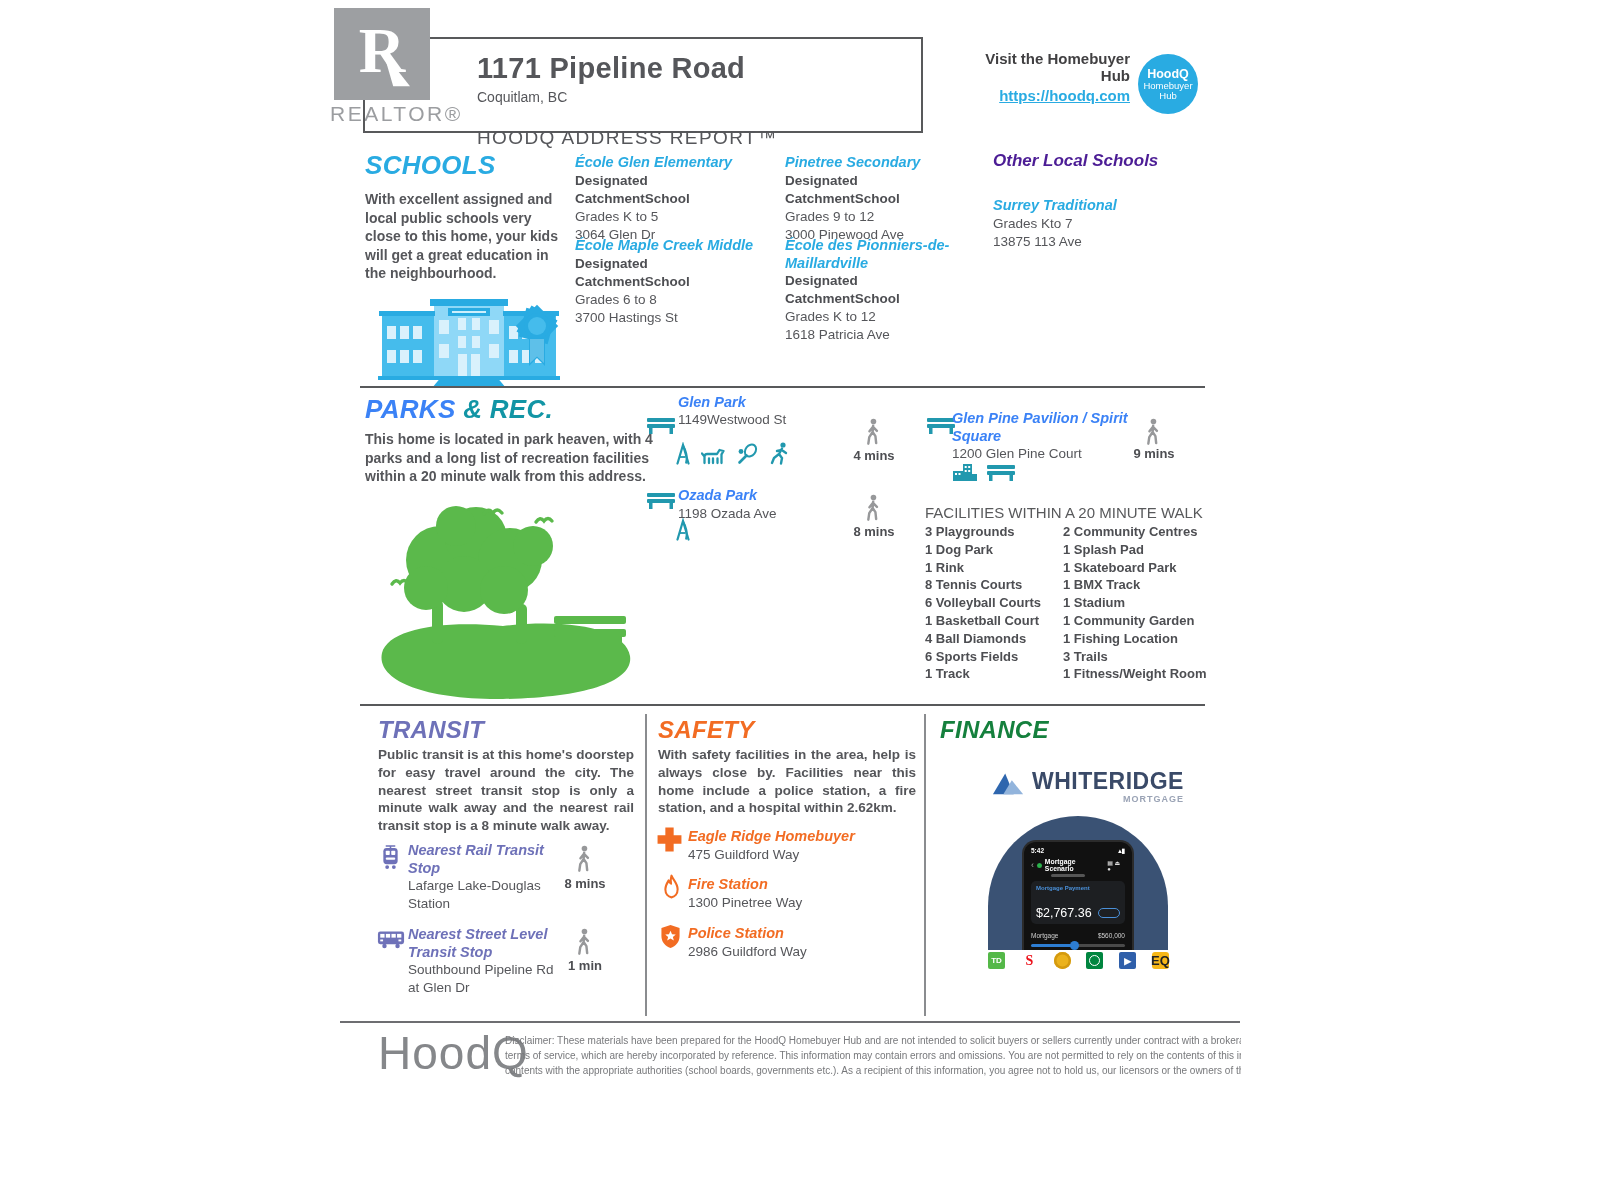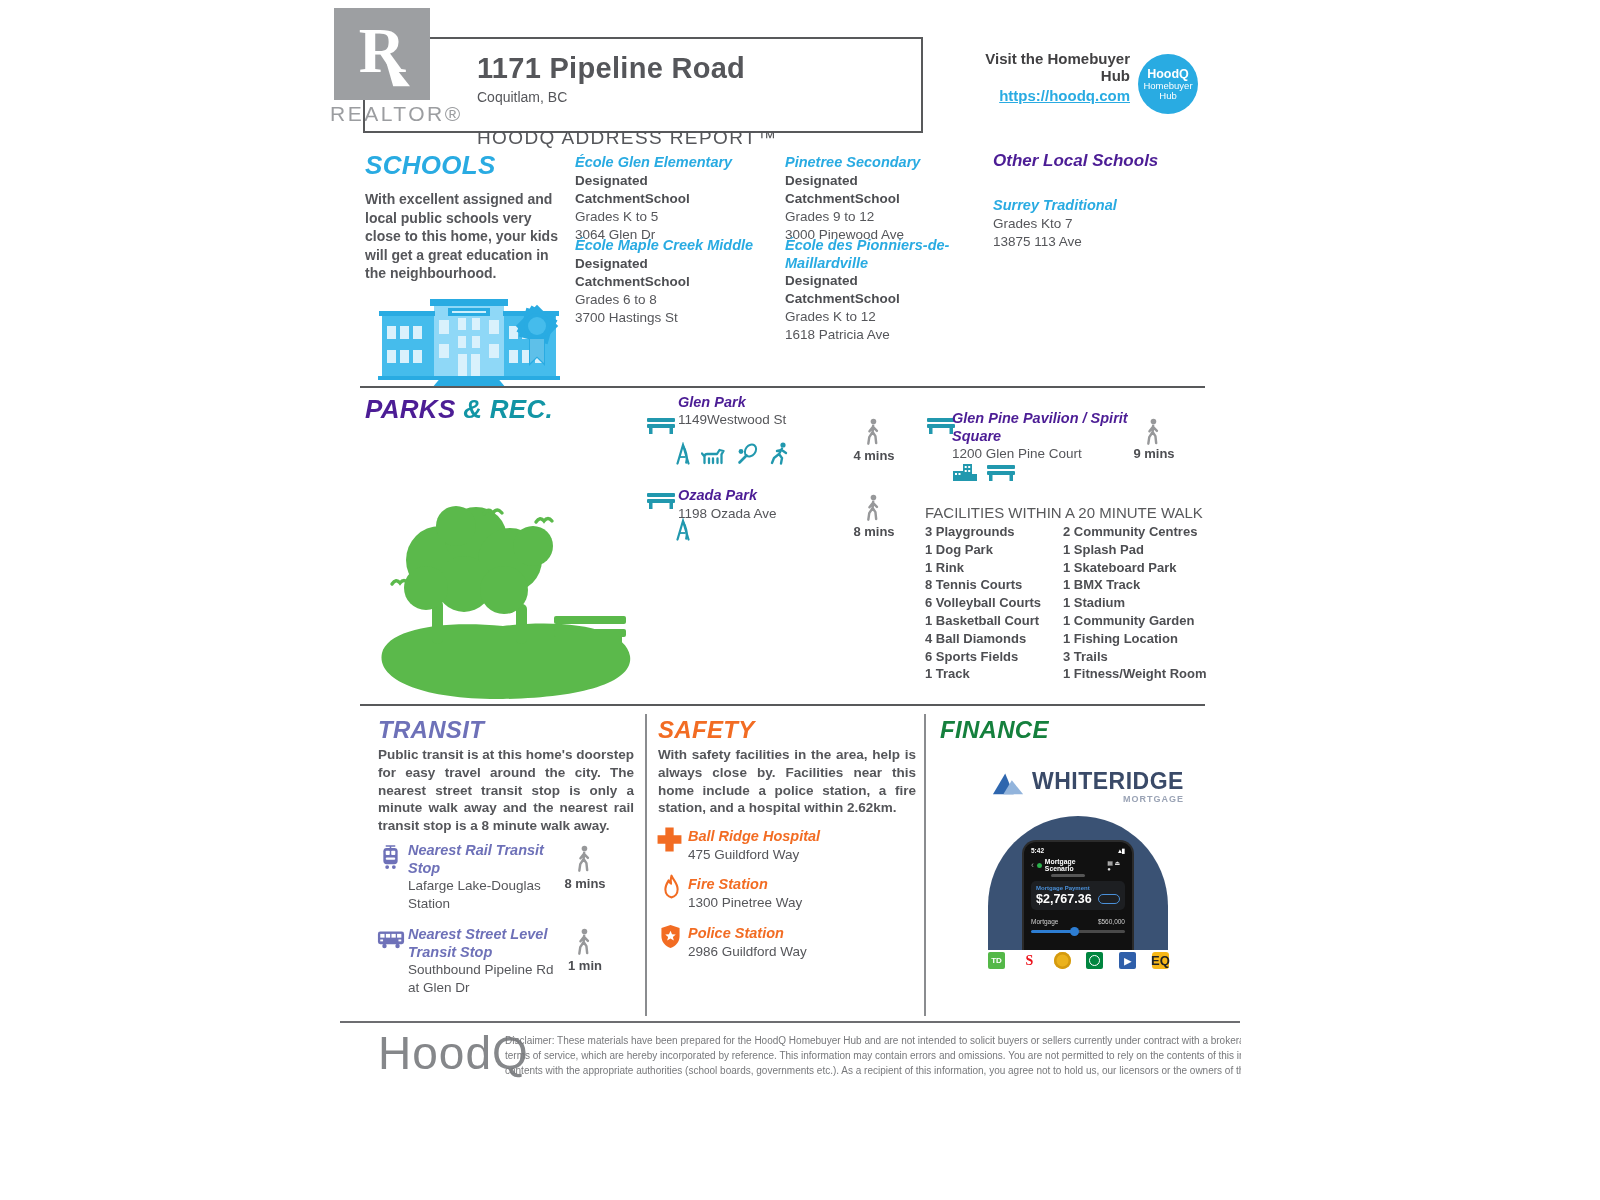--- a/index.html
+++ b/index.html
@@ -1,21 +1,21 @@
 <!DOCTYPE html>
 <html><head>
 <meta charset="utf-8">
 <style>
   body{margin:0;background:#fff}
   #page{position:relative;width:1600px;height:1200px;background:#fff;overflow:hidden;
         font-family:"Liberation Sans",sans-serif;color:#58595B}
   .abs{position:absolute}
   .h1{font-style:italic;font-weight:800;font-size:26px;letter-spacing:.3px}
   .h1-sm{font-style:italic;font-weight:800;font-size:24px;letter-spacing:.3px}
-  .c-blue{color:#29ABE2}.c-green{color:#4c1d95}.c-teal{color:#1295A5}
+  .c-blue{color:#29ABE2}.c-green{color:#3b82f6}.c-teal{color:#1295A5}
   .c-purple{color:#6E71B8}.c-orange{color:#F26C23}.c-gold{color:#15803d}
   .para{font-weight:700;font-size:14px;line-height:18.5px;color:#55565A}
   .para-sm{font-weight:700;font-size:13.5px;line-height:17.8px;color:#55565A;text-align:justify}
   .e-name{display:block;font-style:italic;font-weight:700;font-size:14.5px;line-height:17.5px}
   .e-line{display:block;font-size:13.5px;line-height:18px;color:#55565A}
   .e-line.b{font-weight:700;color:#4D4E52}
   .mins{font-weight:700;font-size:13px;color:#4D4E52;text-align:center;display:block}
   .fac-item{font-weight:700;font-size:13px;line-height:17.8px;color:#4D4E52;display:block}
   .hr{background:#58595B;height:2px}
   .vr{background:#8A8C8F;width:2px}
@@ -43,21 +43,21 @@
          box-sizing:border-box;padding:5px 7px;border:2px solid #2b2b2b;border-bottom:none}
   .p-status{display:flex;justify-content:space-between;color:#fff;font-size:6.5px;font-weight:700}
   .p-appbar{display:flex;align-items:center;gap:3px;margin-top:3px;color:#fff}
   .p-back{font-size:9px;color:#aaa;line-height:8px}
   .p-dot{width:5px;height:5px;border-radius:50%;background:#2BB24C}
   .p-title{font-size:6.8px;font-weight:700}
   .p-bar{width:34px;height:2.5px;background:#555;border-radius:2px;margin:2px 0 0 20px}
   .p-ic{margin-left:auto;display:flex;gap:3px;color:#ddd;font-size:6px}
   .p-card{margin-top:4px;background:#1d1f22;border-radius:5px;padding:4px 5px;position:relative}
   .p-card-label{font-size:6px;color:#4A90D9;font-weight:700}
-  .p-amount{font-size:12.5px;font-weight:700;color:#fff;margin-top:1px}
+  .p-amount{font-size:12.5px;font-weight:400;color:#fff;margin-top:15px}
   .p-pill{position:absolute;right:5px;bottom:6px;width:20px;height:8px;border:1px solid #4A90D9;border-radius:5px}
   .p-row{display:flex;justify-content:space-between;margin-top:8px;color:#cfcfcf;font-size:6.5px}
   .p-slider{position:relative;margin-top:5px;height:3px;border-radius:2px;
             background:linear-gradient(to right,#2D7DD2 45%,#4a4a4a 45%)}
   .p-knob{position:absolute;left:42%;top:-3px;width:9px;height:9px;border-radius:50%;background:#2D7DD2}
   .banks{display:flex;justify-content:space-between;width:181px}
   .bank{width:17px;height:17px;display:flex;align-items:center;justify-content:center;
         font-weight:800;font-size:8px;border-radius:2px}
   .bk-td{background:#54B848;color:#fff}
   .bk-sc{background:#fff;color:#EC111A;font-size:14px;font-family:"Liberation Serif",serif;font-weight:700}
@@ -185,20 +185,21 @@
     <span class="e-line">Grades Kto 7</span>
     <span class="e-line">13875 113 Ave</span>
   </div>
 
   <div class="abs hr" style="left:360px;top:386px;width:845px"></div>
 
   <div class="abs h1" style="left:365px;top:394px">
     <span class="c-green">PARKS</span>
     <span class="c-teal">&amp; REC.</span>
   </div>
+  <div class="abs para" style="left:365px;top:430px;width:305px">This home is located in park heaven, with 4 parks and a long list of recreation facilities within a 20 minute walk from this address.</div>
 
   <div class="abs" style="left:368px;top:488px">
     <svg viewBox="0 0 272 218" width="272" height="218" fill="#5BB94B">
       <path d="M14 165 C20 142 70 132 135 138 C205 130 258 142 262 168 C266 194 215 210 135 211 C55 212 8 192 14 165 Z"></path>
       <rect x="64" y="112" width="11" height="44" rx="5"></rect>
       <rect x="148" y="116" width="11" height="40" rx="5"></rect>
       <circle cx="72" cy="72" r="34"></circle>
         <circle cx="108" cy="50" r="31"></circle>
         <circle cx="142" cy="72" r="32"></circle>
       <circle cx="96" cy="96" r="28"></circle>
@@ -421,21 +422,21 @@
 
   <div class="abs h1-sm c-orange" style="left:658px;top:716px">SAFETY</div>
   <div class="abs para-sm" style="left:658px;top:746px;width:258px">With safety facilities in the area, help is always close by. Facilities near this home include a police station, a fire station, and a hospital within 2.62km.</div>
 
   <div class="abs" style="left:656px;top:826px">
     <svg viewBox="0 0 26 26" width="27" height="27">
       <path d="M9 1.5 h8 v7.5 h7.5 v8 h-7.5 v7.5 h-8 v-7.5 h-7.5 v-8 h7.5 z" fill="#F26C23"></path>
       </svg>
   </div>
   <div class="abs" style="left:688px;top:828px;width:200px">
-    <span class="e-name c-orange">Ball Ridge Hospital</span>
+    <span class="e-name c-orange">Eagle Ridge Homebuyer</span>
     <span class="e-line">475 Guildford Way</span>
   </div>
 
   <div class="abs" style="left:663px;top:874px">
     <svg viewBox="0 0 18 26" width="17" height="25">
       <path d="M9 1.5 C10.5 6 15.5 9.5 15.5 16 C15.5 21 12.5 24 9 24.5 C5.5 24 2.5 21 2.5 16 C2.5 12 4.5 9 6 6.5 C6.5 8.5 7.5 9.5 8.5 10 C8 7 8.2 4 9 1.5 Z" fill="none" stroke="#F26C23" stroke-width="2.2" stroke-linejoin="round"></path>
       </svg>
   </div>
   <div class="abs" style="left:688px;top:876px;width:200px">
     <span class="e-name c-orange">Fire Station</span>

